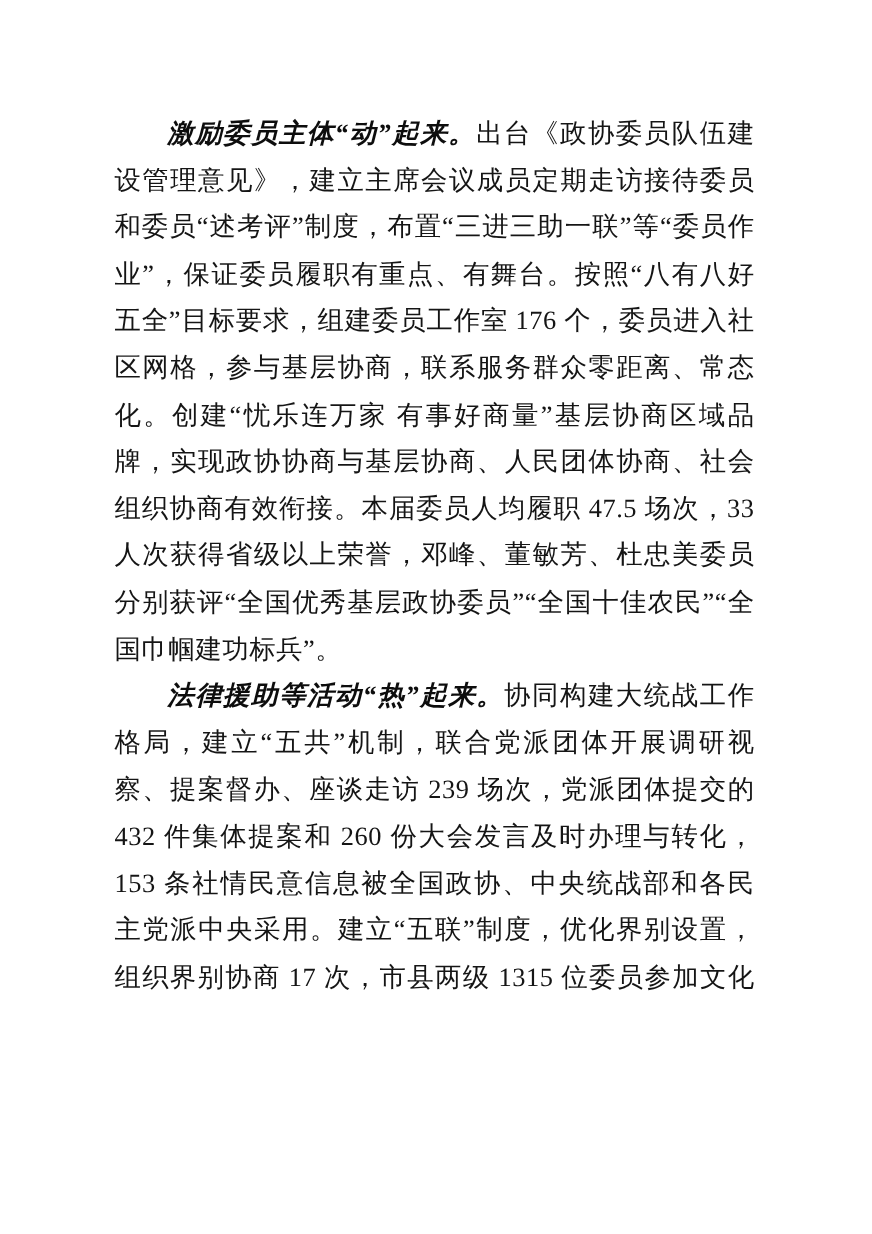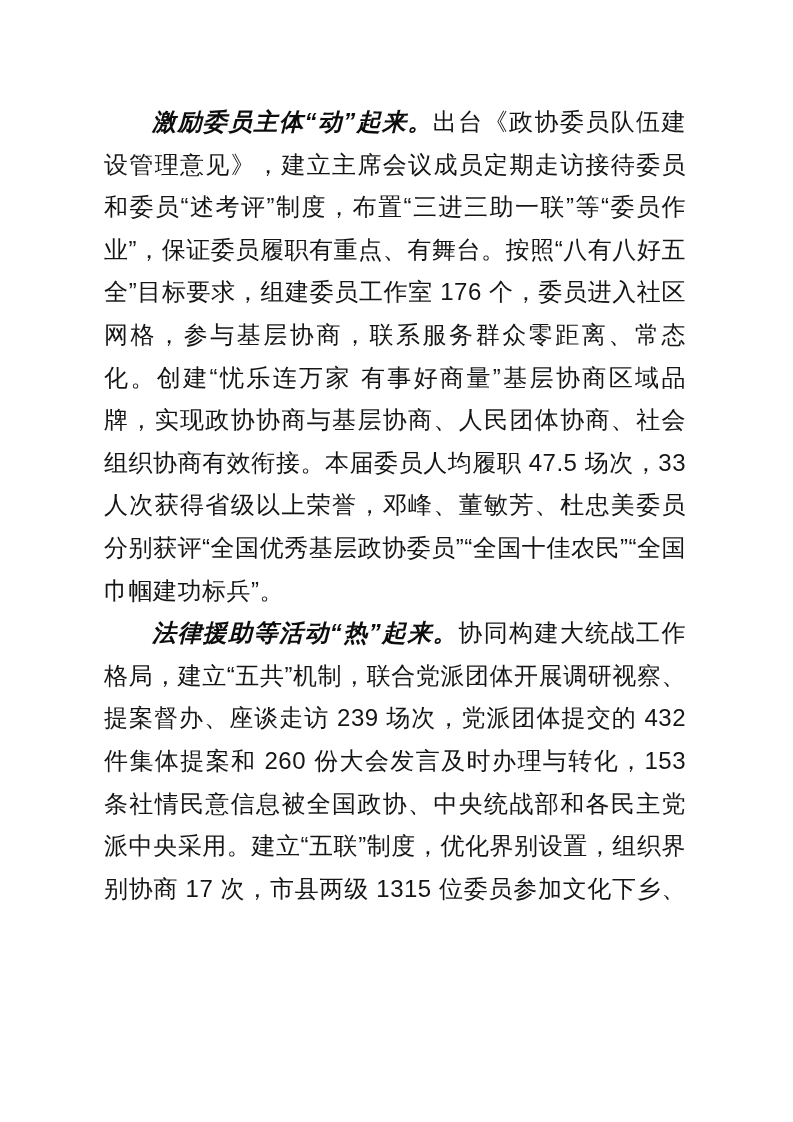--- a/index.html
+++ b/index.html
@@ -6,21 +6,21 @@
     margin: 0;
     padding: 0;
     background: #ffffff;
   }
   .page {
     position: relative;
     width: 793px;
     height: 905px;
     background: #ffffff;
     overflow: hidden;
-    font-family: Liberation Sans, sans-serif;
+    font-family: Liberation Serif, serif;
   }
   .content {
     position: absolute;
     left: 104px;
     top: 101px;
     width: 582px;
   }
   .para {
     margin: 0;
     padding: 0;

